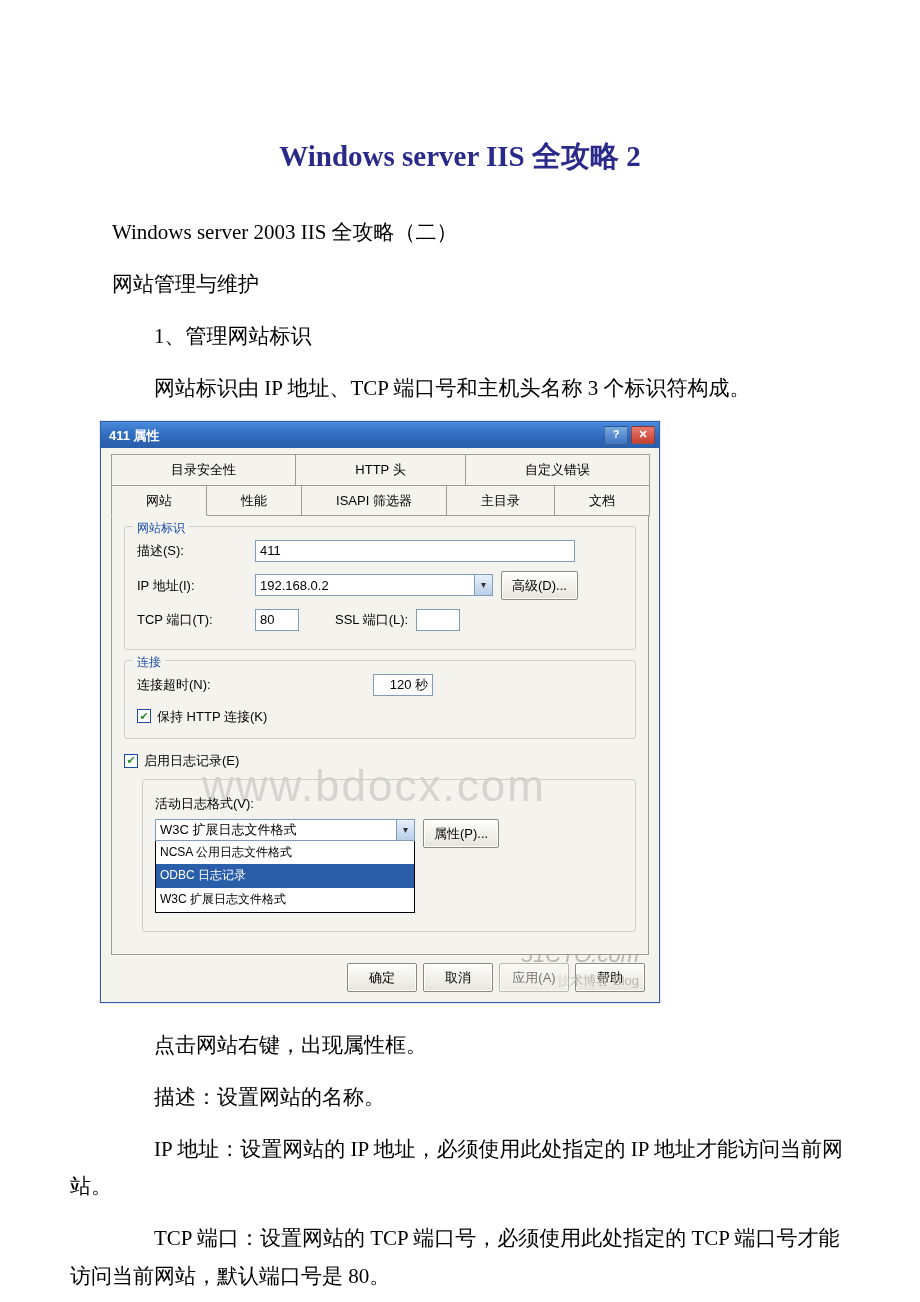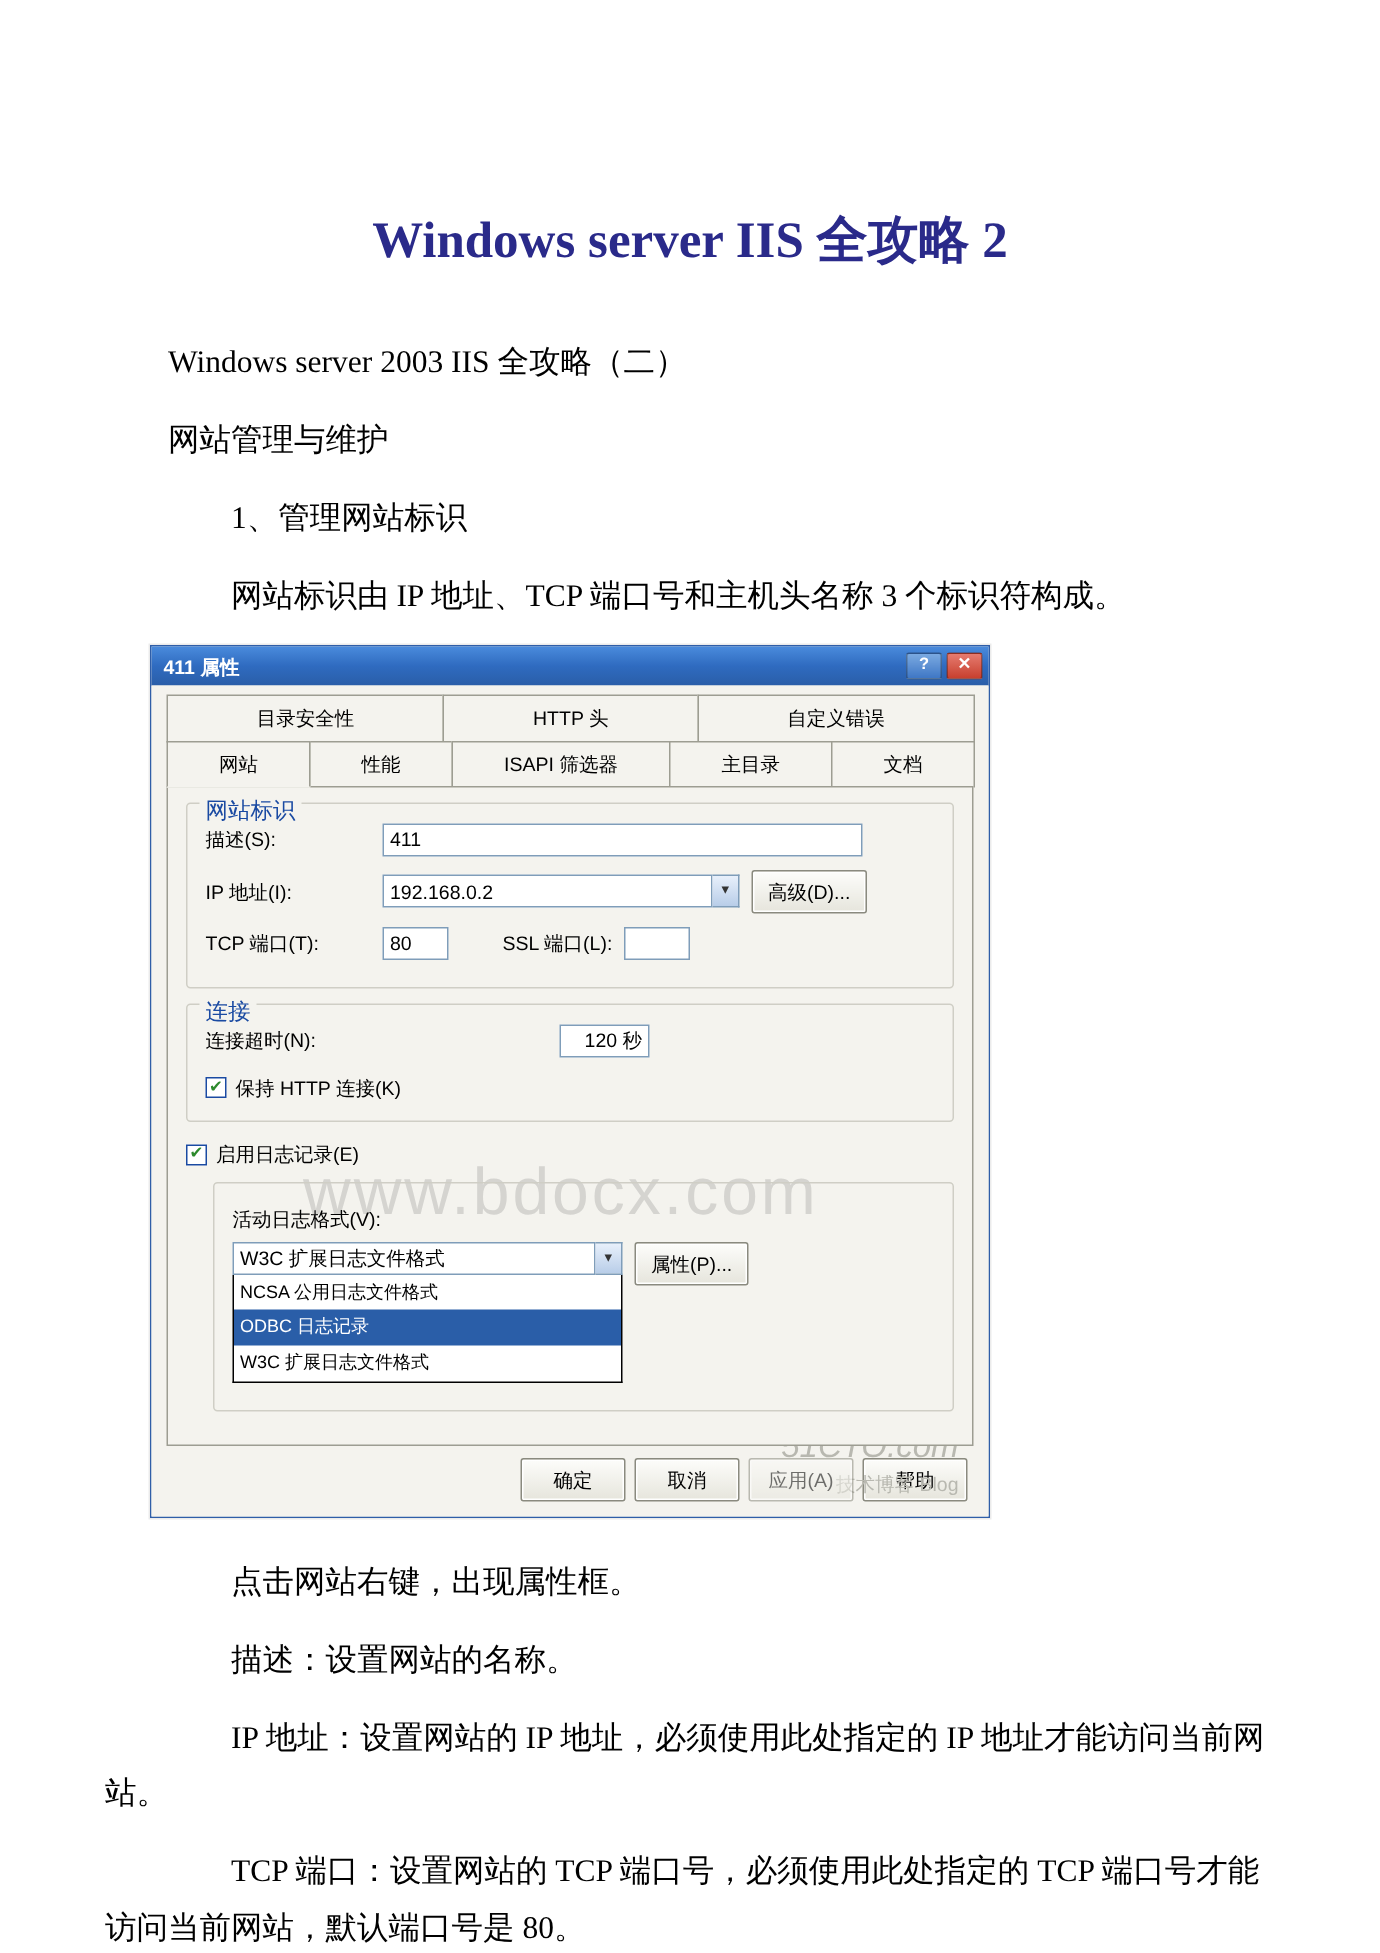--- a/index.html
+++ b/index.html
@@ -7,21 +7,21 @@
     font-family: "Times New Roman", "SimSun", serif;
     font-size: 21px;
     line-height: 1.8;
     color: #000;
     background: #fff;
     width: 920px;
     padding: 130px 70px 60px 70px;
   }
   h1 {
     font-family: "Times New Roman", "SimSun", serif;
-    font-size: 34px;
+    font-size: 29px;
     font-weight: bold;
     text-align: center;
     color: #2a2a8a;
     margin-bottom: 32px;
   }
   p { margin-bottom: 14px; }
   .indent { text-indent: 2em; }
   .indent2 { padding-left: 4em; margin-bottom: 14px; }
   .indent2-wrap { padding-left: 0em; margin-bottom: 14px; }
   .dialog-wrap { margin: 14px 0 24px 30px; }
@@ -77,21 +77,21 @@
   .fieldset {
     border: 1px solid #cfcec5;
     border-radius: 3px;
     padding: 12px 12px 10px 12px;
     margin-bottom: 10px;
     position: relative;
   }
   .legend {
     position: absolute; top: -9px; left: 8px;
     background: #f4f3ee; padding: 0 4px;
-    color: #1a4aa2; font-size: 15px;
+    color: #1a4aa2; font-size: 12px;
   }
   .row { display: flex; align-items: center; margin-bottom: 8px; gap: 8px; }
   .lbl { width: 110px; font-size: 13px; }
   .input {
     border: 1px solid #7f9db9; background: #fff;
     height: 22px; padding: 1px 4px; font-size: 13px;
   }
   .input-desc { width: 320px; }
   .input-ip { width: 220px; }
   .input-port { width: 44px; }

